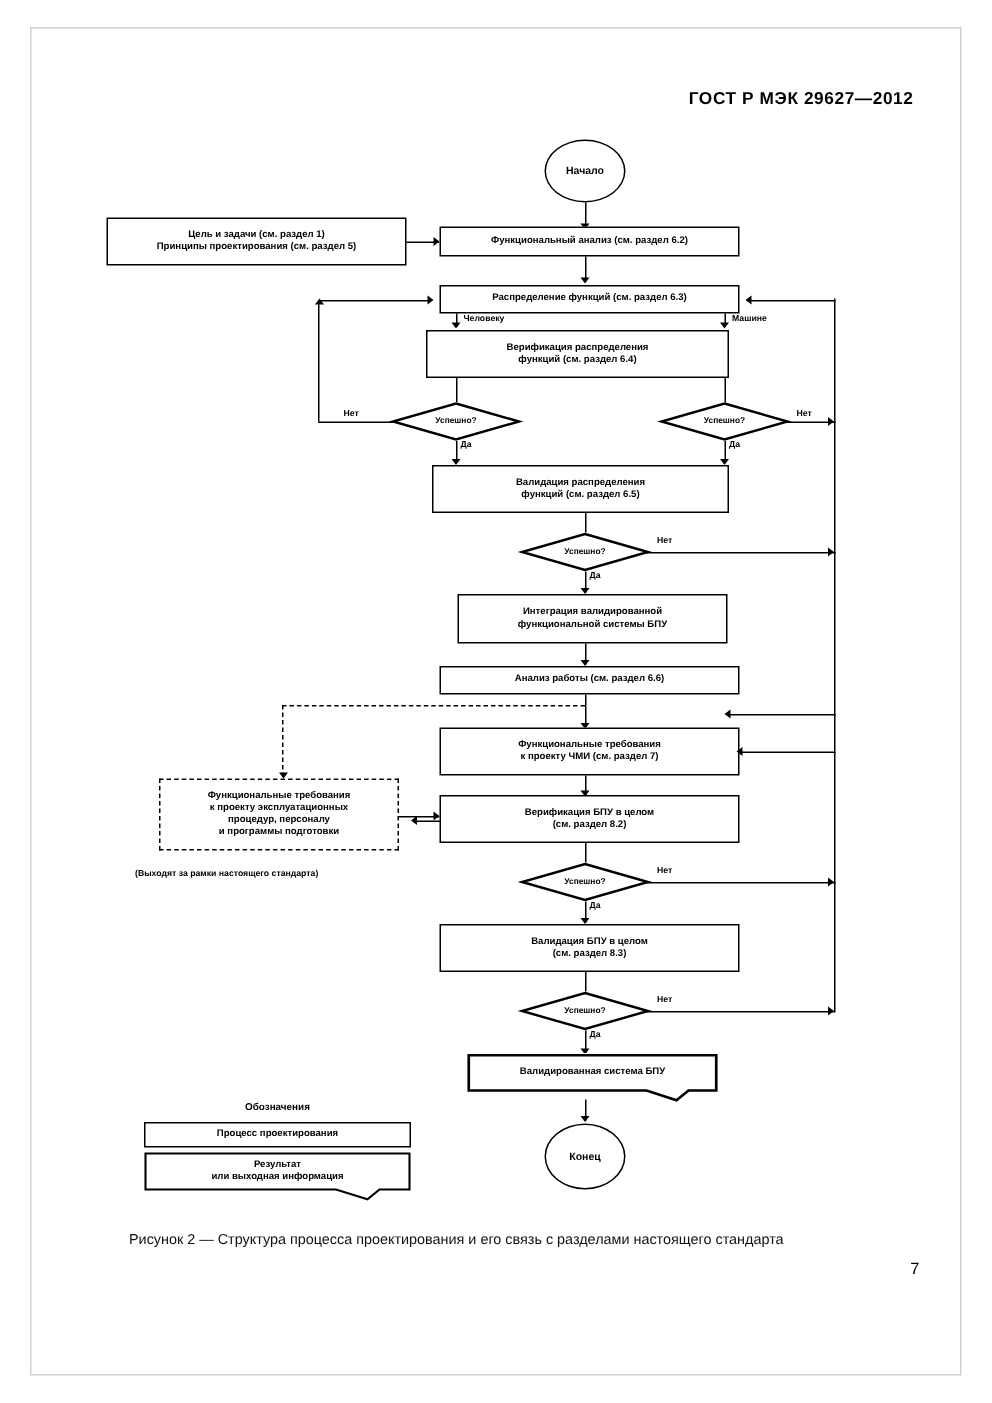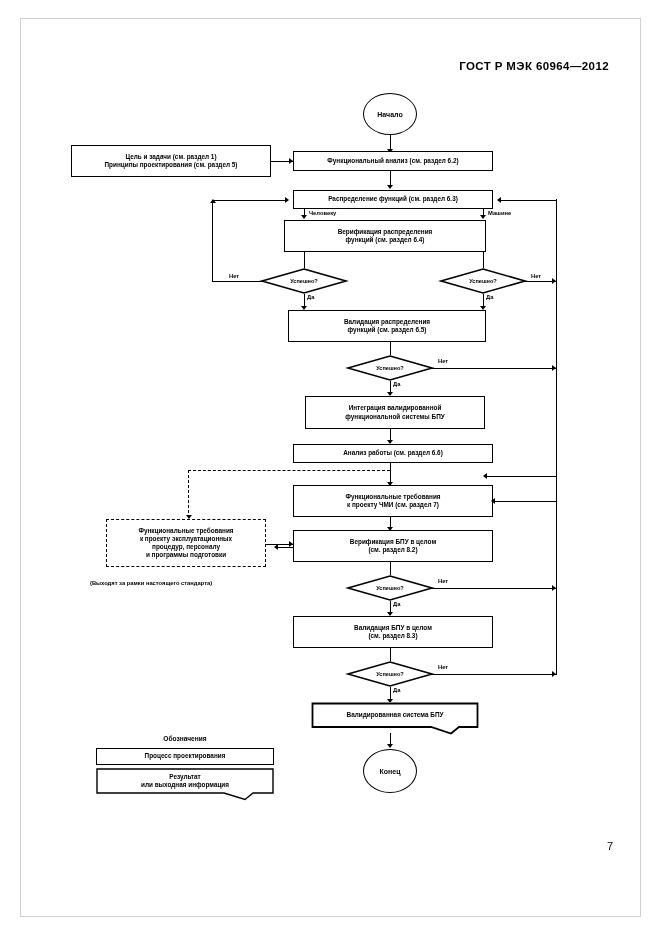--- a/index.html
+++ b/index.html
@@ -48,21 +48,21 @@
       display:flex;align-items:center;justify-content:center;text-align:center;
       font-size:6.4px;font-weight:bold;line-height:1.28;padding:0 4px;box-sizing:border-box;}
   .doc-shape svg{display:block;width:100%;height:100%;}
 </style>
 </head>
 <body>
 
 <div class="page">
   <div class="frame"></div>
 
-  <div class="hdr">ГОСТ Р МЭК  60964—2012</div>
+  <div class="hdr">ГОСТ Р МЭК  29627—2012</div>
   <div class="pagenum">7</div>
 
   <div class="circ" style="left:363px;top:93px;width:54px;height:42px;">
     <span>Начало</span>
   </div>
   <div class="ln lnv" style="left:389.5px;top:135px;height:16px;"></div>
   <div class="arw down" style="left:387px;top:149px;"></div>
 
   <div class="node" style="left:71px;top:145px;width:200px;height:32px;flex-direction:column;">
     <span>Цель и задачи (см. раздел 1)</span>
@@ -253,13 +253,14 @@
       <svg viewBox="0 0 178 33" preserveAspectRatio="none">
         <path d="M1,1 H177 V25 L157,25 L149,31.5 L128,25 H1 Z" fill="#fff" stroke="#000" stroke-width="1.4"></path>
       </svg>
       <div class="dtxt" style="flex-direction:column;padding-bottom:7px;">
         <span>Результат</span>
         <span>или выходная информация</span>
       </div>
     </div>
   </div>
 
+  <div class="caption">Рисунок 2 — Структура процесса проектирования и его связь с разделами настоящего стандарта</div>
 </div>
 
 </body></html>

